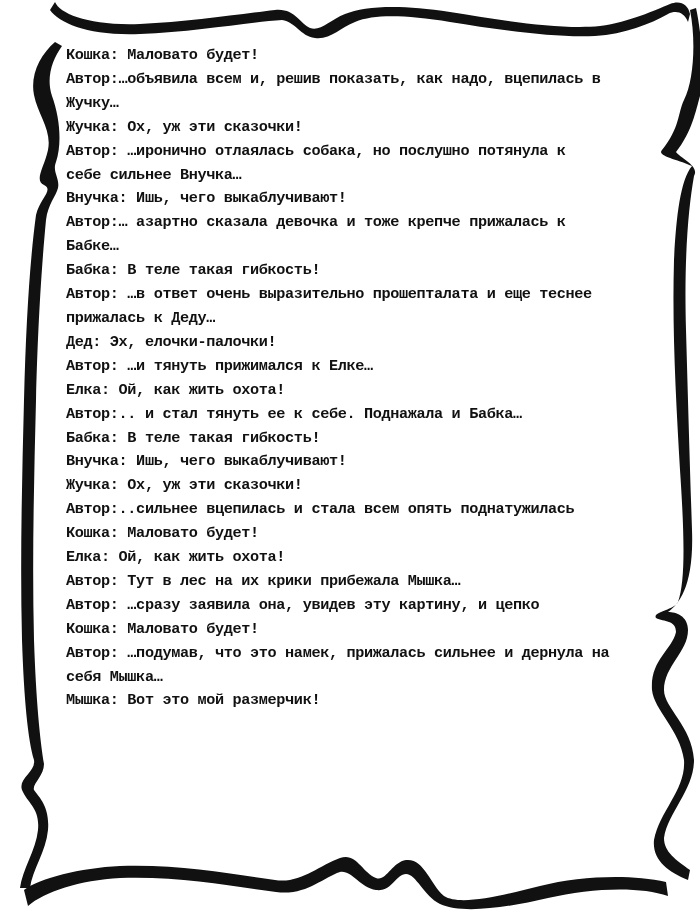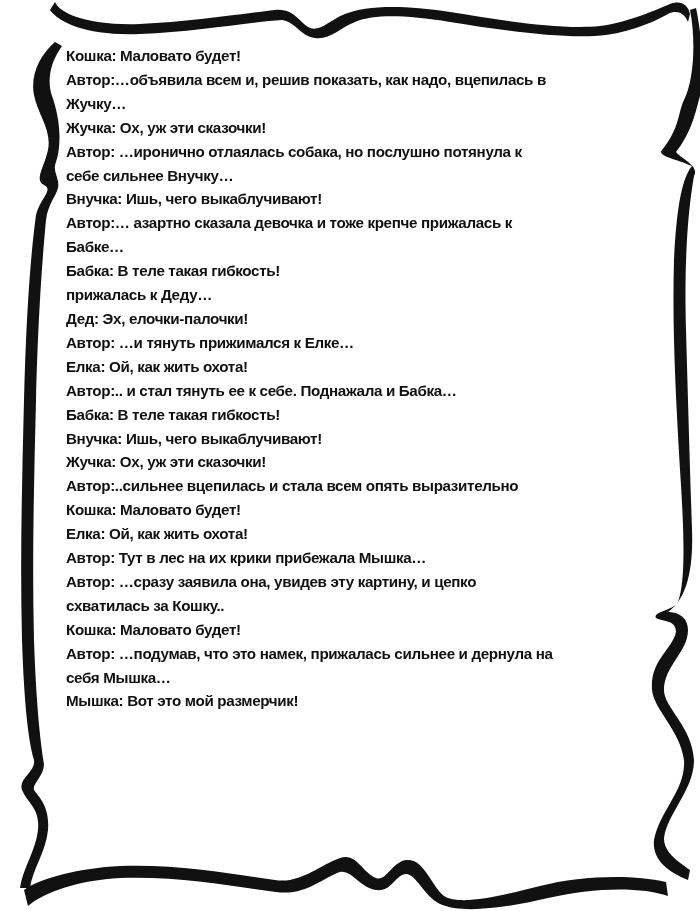--- a/index.html
+++ b/index.html
@@ -3,21 +3,21 @@
   <meta charset="utf-8">
   <style>
     html, body { margin: 0; padding: 0; background: #ffffff; }
     body { width: 700px; height: 911px; position: relative; overflow: hidden; }
     .frame { position: absolute; left: 0; top: 0; width: 700px; height: 911px; }
     .text-block {
       position: absolute;
       left: 66px;
       top: 44px;
       width: 590px;
-      font-family: Liberation Sans, sans-serif;
+      font-family: Liberation Mono, monospace;
       font-size: 15.2px;
       font-weight: bold;
       line-height: 23.9px;
       color: #111111;
       letter-spacing: -0.35px;
     }
     .line { white-space: nowrap; display: block; }
   </style>
 </head>
 <body>
@@ -34,36 +34,36 @@
     <path d="M24,890 C40,878 80,868 120,866 C180,864 230,874 275,880 C300,884 318,866 340,858 C356,852 362,872 376,878 C386,882 392,862 406,860 C424,858 430,884 444,896 C460,906 500,896 540,886 C580,876 630,874 666,882 L668,896 C640,886 590,888 548,898 C505,908 462,914 440,904 C424,896 416,874 406,874 C396,874 392,892 376,890 C360,888 352,870 340,872 C322,878 306,896 276,892 C230,886 180,876 120,878 C80,880 44,892 28,906 Z"></path>
   </g>
 </svg>
 
 <div class="text-block">
   <span class="line">Кошка: Маловато будет!</span>
   <span class="line">Автор:…объявила всем и, решив показать, как надо, вцепилась в</span>
   <span class="line">Жучку…</span>
   <span class="line">Жучка: Ох, уж эти сказочки!</span>
   <span class="line">Автор: …иронично отлаялась собака, но послушно потянула к</span>
-  <span class="line">себе сильнее Внучку…</span>
+  <span class="line">себе сильнее Внучка…</span>
   <span class="line">Внучка: Ишь, чего выкаблучивают!</span>
   <span class="line">Автор:… азартно сказала девочка и тоже крепче прижалась к</span>
   <span class="line">Бабке…</span>
   <span class="line">Бабка: В теле такая гибкость!</span>
+  <span class="line">Автор: …в ответ очень выразительно прошепталата и еще теснее</span>
   <span class="line">прижалась к Деду…</span>
   <span class="line">Дед: Эх, елочки-палочки!</span>
   <span class="line">Автор: …и тянуть прижимался к Елке…</span>
   <span class="line">Елка: Ой, как жить охота!</span>
   <span class="line">Автор:.. и стал тянуть ее к себе. Поднажала и Бабка…</span>
   <span class="line">Бабка: В теле такая гибкость!</span>
   <span class="line">Внучка: Ишь, чего выкаблучивают!</span>
   <span class="line">Жучка: Ох, уж эти сказочки!</span>
-  <span class="line">Автор:..сильнее вцепилась и стала всем опять выразительно</span>
+  <span class="line">Автор:..сильнее вцепилась и стала всем опять поднатужилась</span>
   <span class="line">Кошка: Маловато будет!</span>
   <span class="line">Елка: Ой, как жить охота!</span>
   <span class="line">Автор: Тут в лес на их крики прибежала Мышка…</span>
   <span class="line">Автор: …сразу заявила она, увидев эту картину, и цепко</span>
-  <span class="line">схватилась за Кошку..</span>
   <span class="line">Кошка: Маловато будет!</span>
   <span class="line">Автор: …подумав, что это намек, прижалась сильнее и дернула на</span>
   <span class="line">себя Мышка…</span>
   <span class="line">Мышка: Вот это мой размерчик!</span>
 </div>
 
 </body></html>

